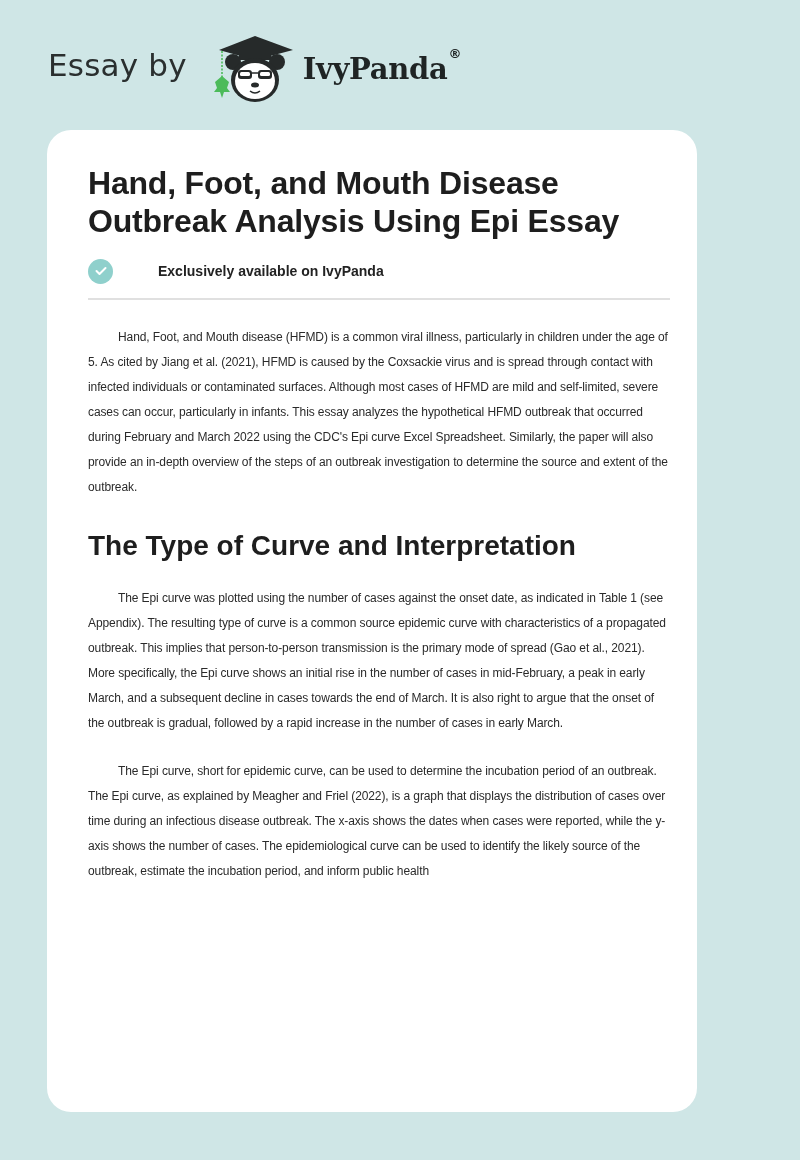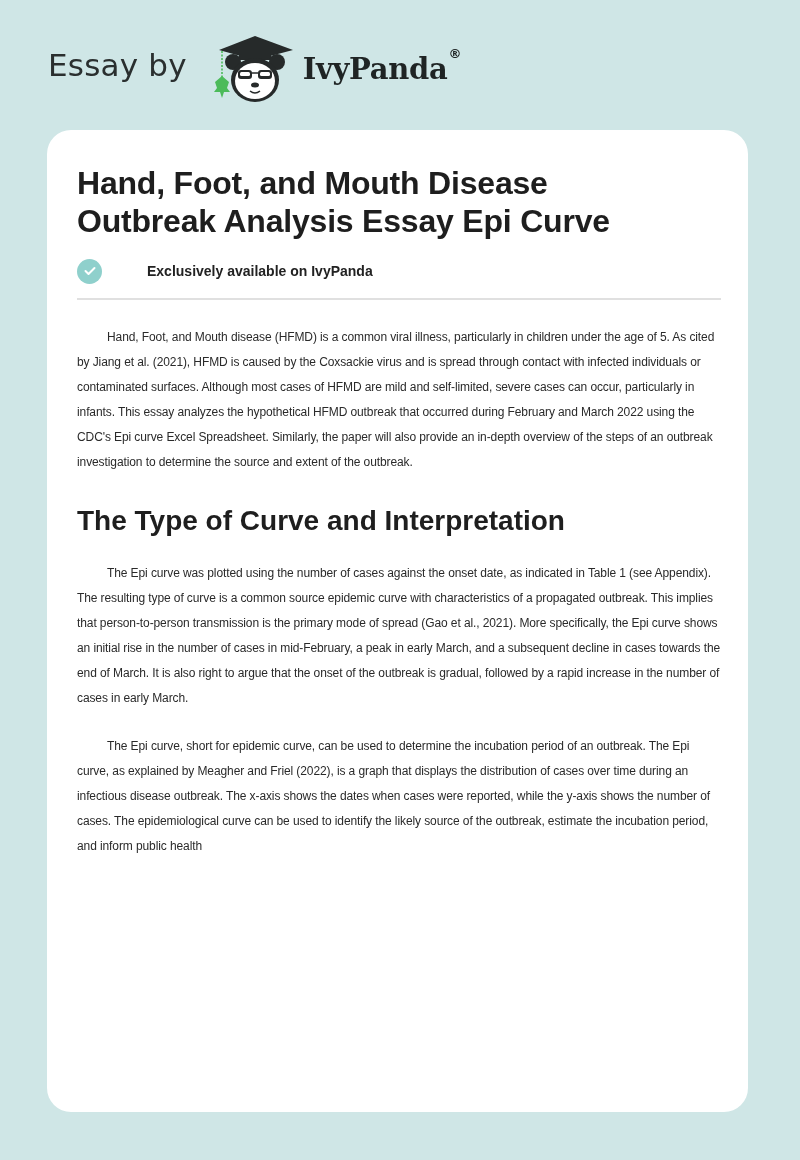--- a/index.html
+++ b/index.html
@@ -50,27 +50,27 @@
       vertical-align: top;
       position: relative;
       top: -6px;
       margin-left: 1px;
       color: #1f2424;
     }
     .card {
       position: absolute;
       left: 47px;
       top: 130px;
-      width: 701px;
+      width: 650px;
       height: 982px;
       background: #ffffff;
       border-radius: 24px;
       overflow: hidden;
       box-sizing: border-box;
-      padding: 34px 27px 0 30px;
+      padding: 34px 27px 0 41px;
     }
     .title {
       font-size: 32px;
       font-weight: bold;
       color: #1e1e1e;
       line-height: 38px;
       margin: 0;
       letter-spacing: -0.2px;
     }
     .exclusive {
@@ -147,21 +147,21 @@
 
     <ellipse cx="50" cy="57" rx="4" ry="2.5" fill="#262a2a"></ellipse>
     <path d="M45 63 Q50 67 55 63" stroke="#262a2a" stroke-width="1.5" fill="none"></path>
   </svg>
   <span class="brand-name"><span>IvyPanda</span><span class="brand-reg">®</span></span>
 </div>
 
 <div class="card">
   <h1 class="title">
     <span>Hand, Foot, and Mouth Disease</span><br>
-    <span>Outbreak Analysis Essay Epi Curve</span>
+    <span>Outbreak Analysis Using Epi Essay</span>
   </h1>
 
   <div class="exclusive">
     <span class="check">
       <svg width="12" height="10" viewBox="0 0 12 10">
         <path d="M1.5 5 L4.5 8 L10.5 2" stroke="#ffffff" stroke-width="2" fill="none" stroke-linecap="round" stroke-linejoin="round"></path>
       </svg>
     </span>
     <span class="exclusive-text">Exclusively available on IvyPanda</span>
   </div>

